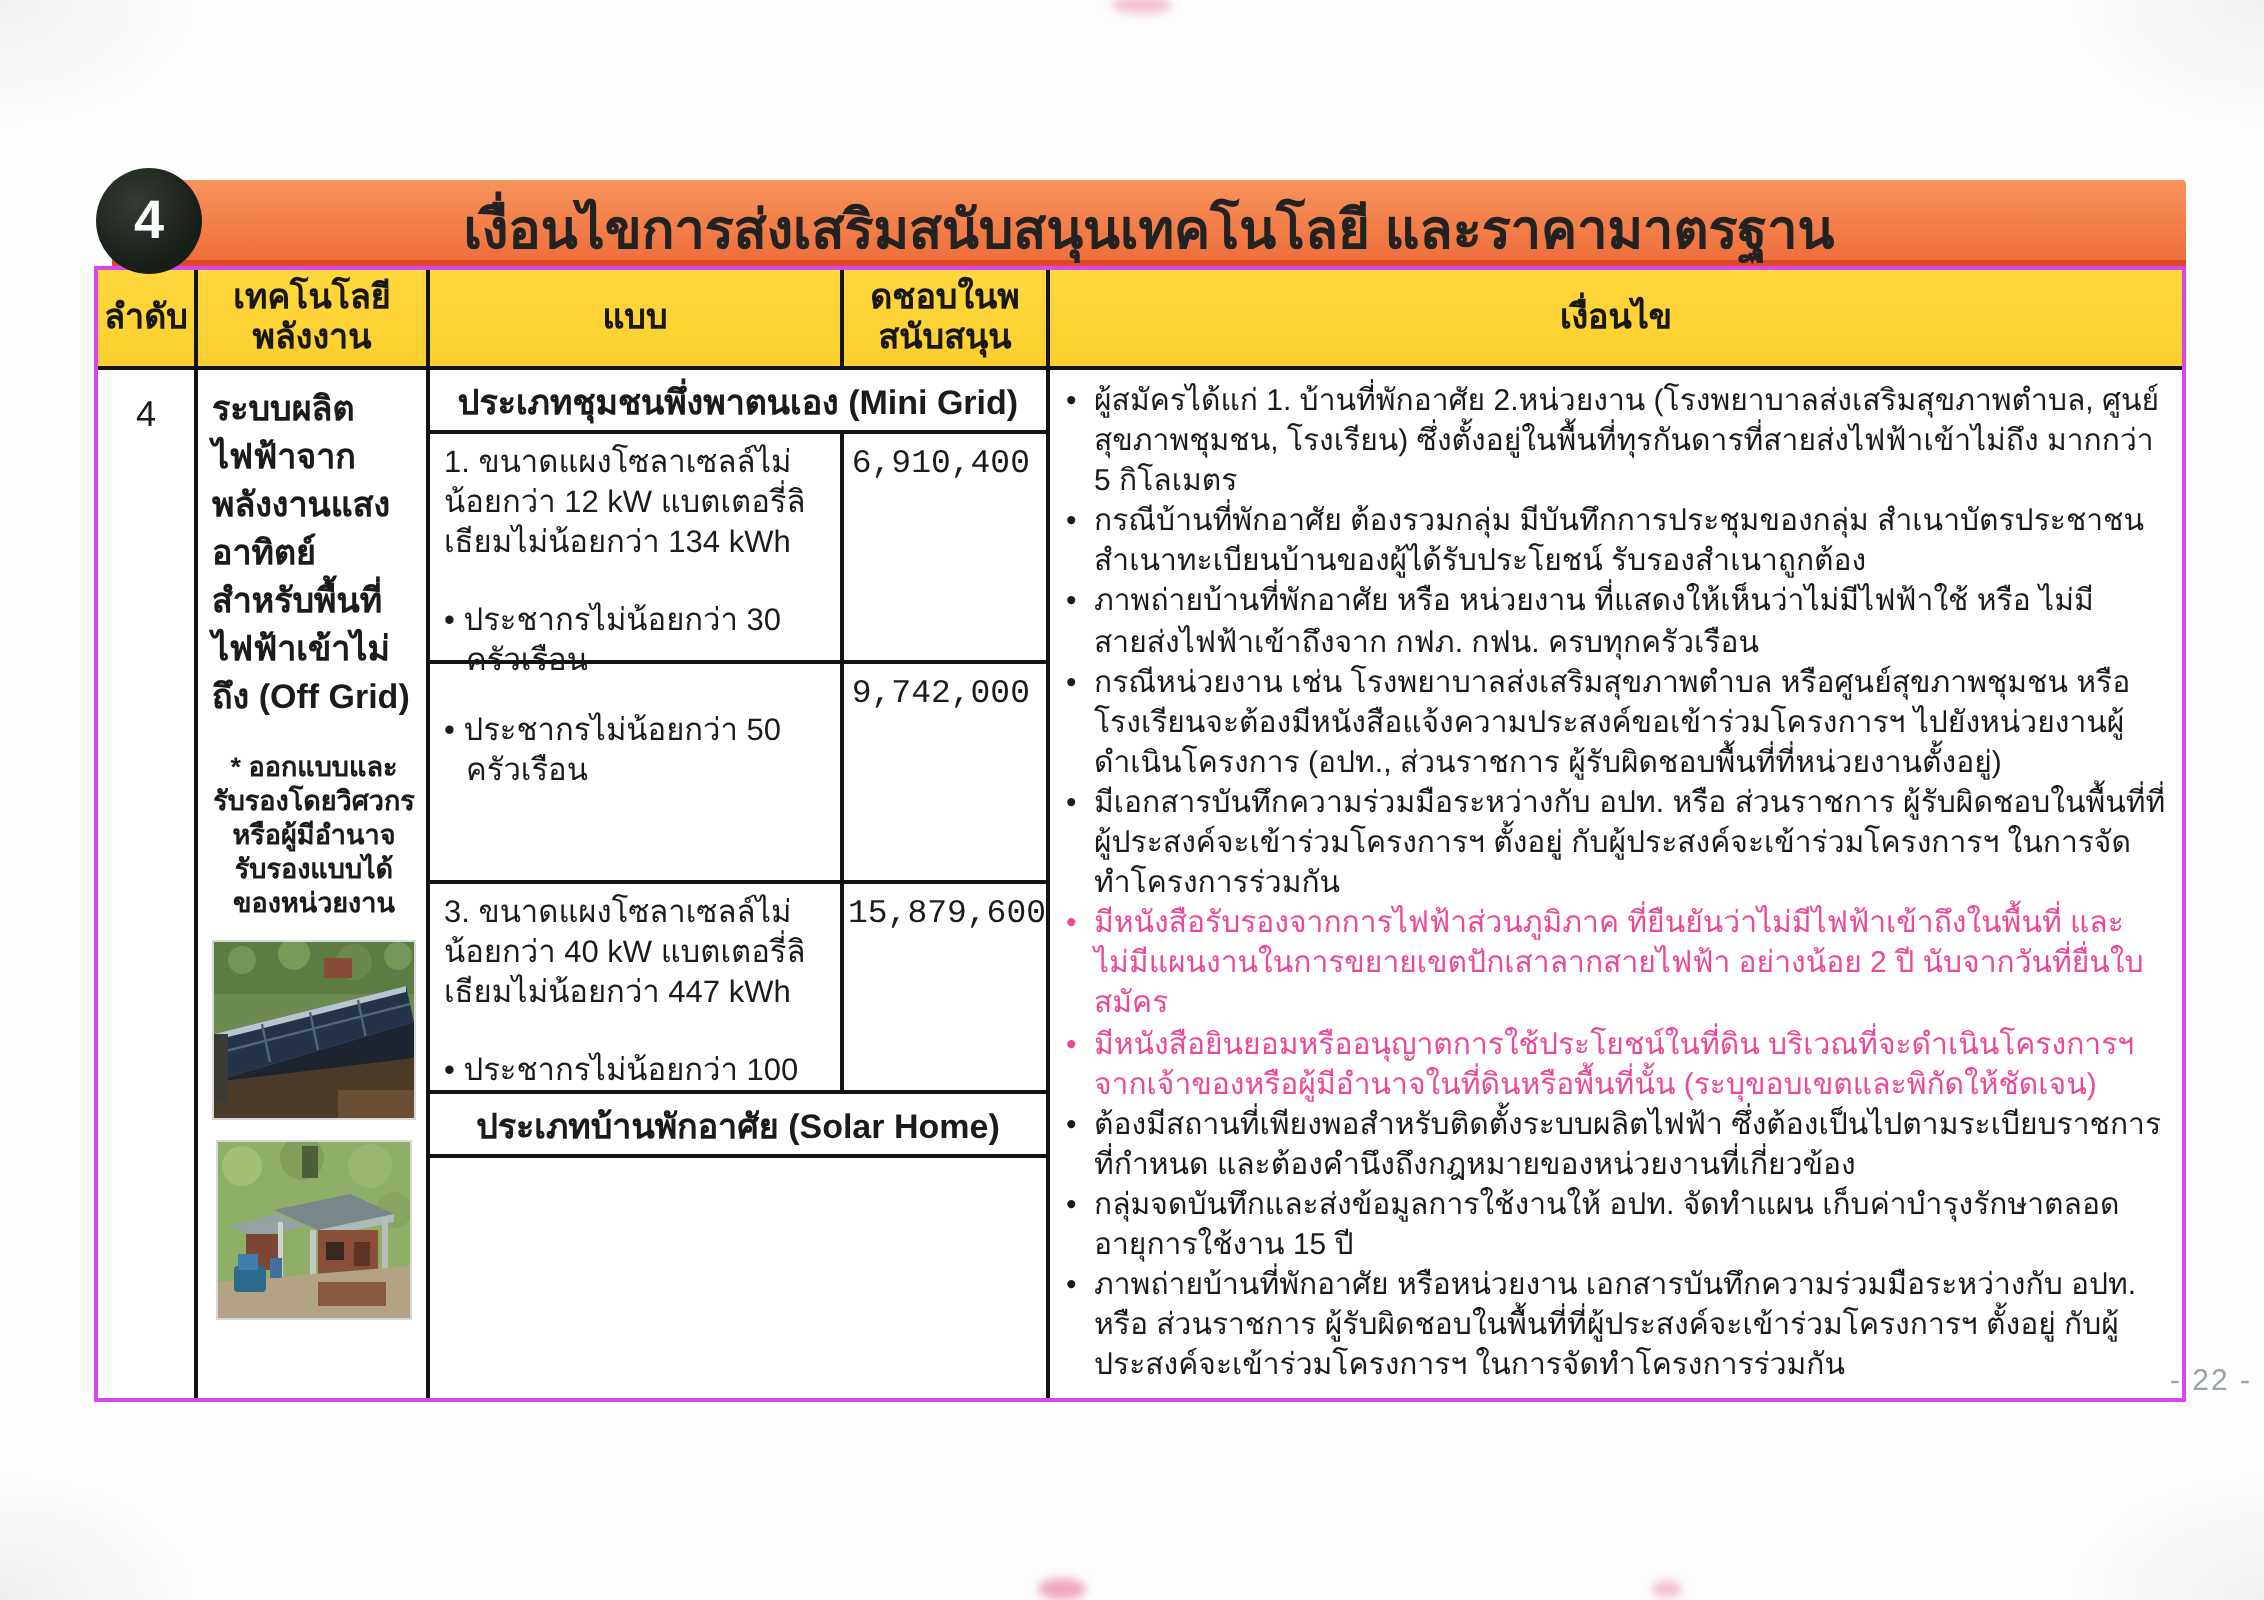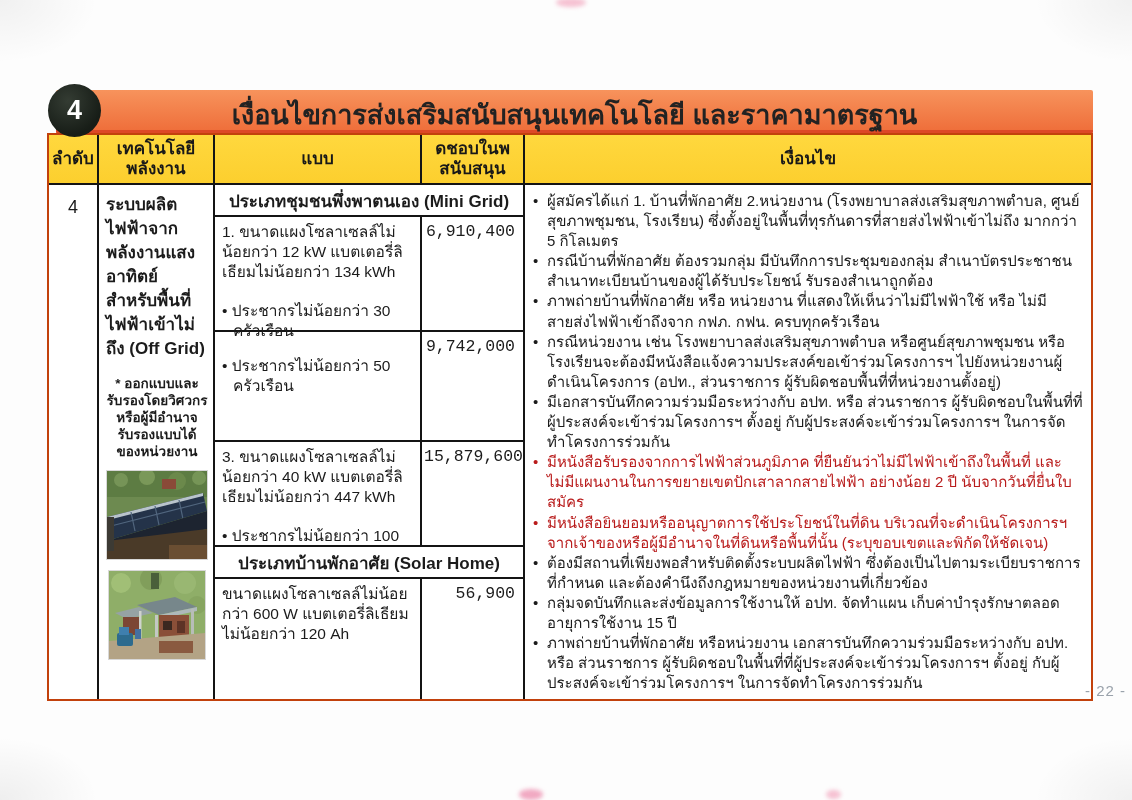--- a/index.html
+++ b/index.html
@@ -36,21 +36,21 @@
   .badge{
     position:absolute;left:48px;top:84px;width:53px;height:53px;border-radius:50%;
     background:radial-gradient(circle at 38% 32%, #343c33, #171d17 70%);
     display:flex;align-items:center;justify-content:center;z-index:3;
   }
   .badge span{color:#fff;font-size:27px;font-weight:bold;}
 
   
   .tbl{
     position:absolute;left:47px;top:133px;width:1046px;
-    border:2px solid #c2410c;box-sizing:border-box;background:#fff;
+    border:2px solid #d946ef;box-sizing:border-box;background:#fff;
   }
   .hrow{display:flex;background:linear-gradient(#ffd83e,#fccf2e);border-bottom:2px solid #141414;height:48px;}
   .hcell{
     display:flex;align-items:center;justify-content:center;text-align:center;
     font-size:17px;font-weight:bold;color:#181818;line-height:20px;
     border-right:2px solid #141414;box-sizing:border-box;padding:2px 4px;
   }
   .hcell:last-child{border-right:none;}
   .w-no{width:50px;flex:none;}
   .w-tech{width:116px;flex:none;}
@@ -89,21 +89,21 @@
 
   .cell-cond{flex:1;padding:6px 8px 4px 6px;box-sizing:border-box;}
   ul.cond{list-style:none;margin:0;padding:0;}
   ul.cond li{
     position:relative;padding-left:16px;font-size:15px;line-height:20.1px;
     color:#1b1b1b;word-break:break-word;
   }
   ul.cond li::before{
     content:"\2022";position:absolute;left:2px;top:0;font-size:15px;
   }
-  ul.cond li.red{color:#b91c1c;}
+  ul.cond li.red{color:#ec4899;}
 
   .page-num{
     position:absolute;right:6px;top:682px;font-size:15px;color:#9aa2ab;letter-spacing:1px;
   }
 </style>
 </head>
 <body>
 
 <div class="page">
 
@@ -215,26 +215,20 @@
             <div class="pop">
               <div>• ประชากรไม่น้อยกว่า 100</div>
               <div class="pop2">ครัวเรือน</div>
             </div>
           </div>
           <div class="budget">15,879,600</div>
         </div>
 
         <div class="sect-header">ประเภทบ้านพักอาศัย (Solar Home)</div>
 
-        <div class="item-row last">
-          <div class="spec">
-            <div>ขนาดแผงโซลาเซลล์ไม่น้อยกว่า 600 W แบตเตอรี่ลิเธียมไม่น้อยกว่า 120 Ah</div>
-          </div>
-          <div class="budget">56,900</div>
-        </div>
 
       </div>
 
       <div class="cell cell-cond">
         <ul class="cond">
           <li>ผู้สมัครได้แก่ 1. บ้านที่พักอาศัย 2.หน่วยงาน (โรงพยาบาลส่งเสริมสุขภาพตำบล, ศูนย์สุขภาพชุมชน, โรงเรียน) ซึ่งตั้งอยู่ในพื้นที่ทุรกันดารที่สายส่งไฟฟ้าเข้าไม่ถึง มากกว่า 5 กิโลเมตร</li>
           <li>กรณีบ้านที่พักอาศัย ต้องรวมกลุ่ม มีบันทึกการประชุมของกลุ่ม สำเนาบัตรประชาชน สำเนาทะเบียนบ้านของผู้ได้รับประโยชน์ รับรองสำเนาถูกต้อง</li>
           <li>ภาพถ่ายบ้านที่พักอาศัย หรือ หน่วยงาน ที่แสดงให้เห็นว่าไม่มีไฟฟ้าใช้ หรือ ไม่มีสายส่งไฟฟ้าเข้าถึงจาก กฟภ. กฟน. ครบทุกครัวเรือน</li>
           <li>กรณีหน่วยงาน เช่น โรงพยาบาลส่งเสริมสุขภาพตำบล หรือศูนย์สุขภาพชุมชน หรือโรงเรียนจะต้องมีหนังสือแจ้งความประสงค์ขอเข้าร่วมโครงการฯ ไปยังหน่วยงานผู้ดำเนินโครงการ (อปท., ส่วนราชการ ผู้รับผิดชอบพื้นที่ที่หน่วยงานตั้งอยู่)</li>
           <li>มีเอกสารบันทึกความร่วมมือระหว่างกับ อปท. หรือ ส่วนราชการ ผู้รับผิดชอบในพื้นที่ที่ผู้ประสงค์จะเข้าร่วมโครงการฯ ตั้งอยู่ กับผู้ประสงค์จะเข้าร่วมโครงการฯ ในการจัดทำโครงการร่วมกัน</li>

